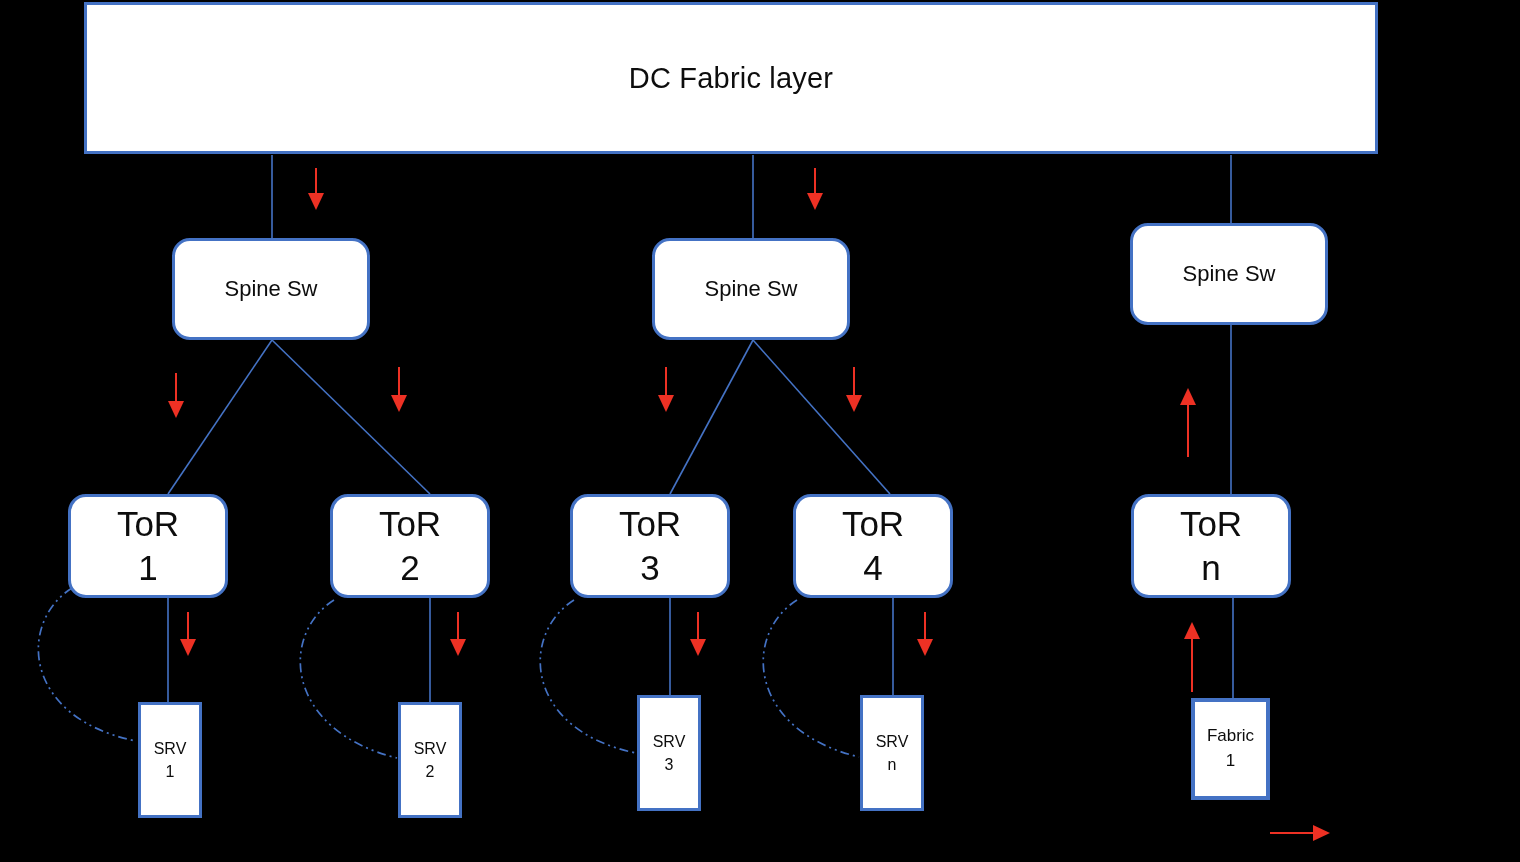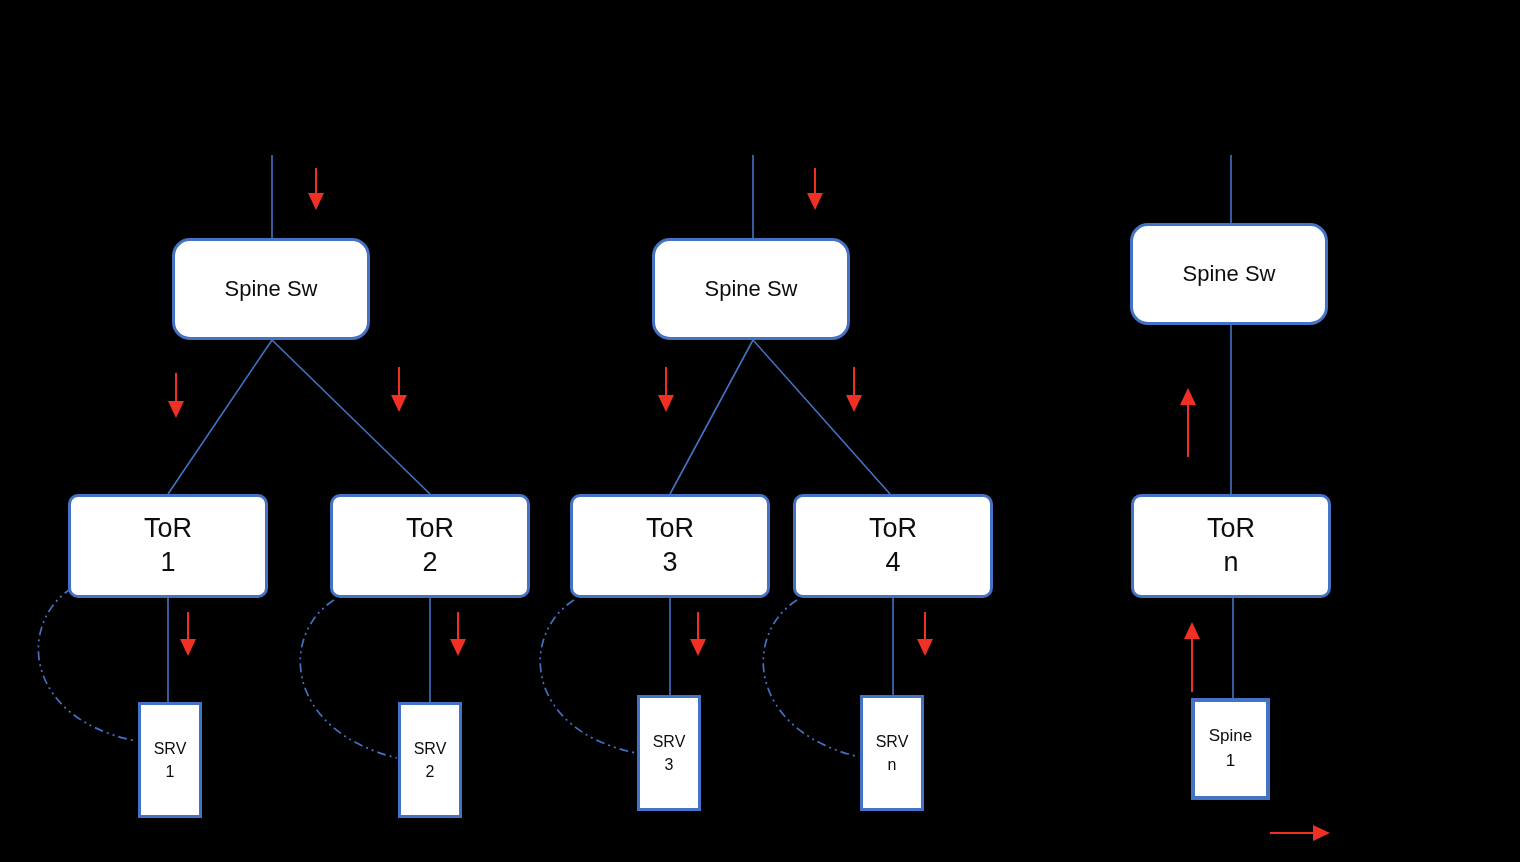--- a/index.html
+++ b/index.html
@@ -14,22 +14,22 @@
   #wires path.dashcurve{fill:none;stroke:var(--line);stroke-width:1.7;stroke-dasharray:9 4 2 4 2 4;}
   #wires marker path{fill:var(--arrow);}
   .node{position:absolute;background:var(--fill);color:var(--text);display:flex;flex-direction:column;
         align-items:center;justify-content:center;text-align:center;box-sizing:border-box;}
   .fabric{left:84px;top:2px;width:1294px;height:152px;border:3px solid var(--line);
           font-size:29px;letter-spacing:.2px;}
   .spine{width:198px;height:102px;border:3px solid var(--line);border-radius:18px;font-size:22px;}
   .spine1{left:172px;top:238px;}
   .spine2{left:652px;top:238px;}
   .spine3{left:1130px;top:223px;}
-  .tor{width:200px;height:104px;border:3px solid var(--line);border-radius:10px;
-       font-size:27px;line-height:1.25;}
+  .tor{width:160px;height:104px;border:3px solid var(--line);border-radius:18px;
+       font-size:35px;line-height:1.25;}
   .tor1{left:68px;top:494px;}
   .tor2{left:330px;top:494px;}
   .tor3{left:570px;top:494px;}
   .tor4{left:793px;top:494px;}
   .torn{left:1131px;top:494px;}
   .leaf{border:3px solid var(--line);font-size:16px;line-height:1.45;}
   .srv{width:64px;height:116px;}
   .srv1{left:138px;top:702px;}
   .srv2{left:398px;top:702px;}
   .srv3{left:637px;top:695px;}
@@ -79,20 +79,23 @@
     <line class="arrow" x1="458" y1="612" x2="458" y2="654" marker-end="url(#headDown)"></line>
     <line class="arrow" x1="698" y1="612" x2="698" y2="654" marker-end="url(#headDown)"></line>
     <line class="arrow" x1="925" y1="612" x2="925" y2="654" marker-end="url(#headDown)"></line>
 
     <line class="arrow" x1="1188" y1="457" x2="1188" y2="390" marker-end="url(#headDown)"></line>
     <line class="arrow" x1="1192" y1="692" x2="1192" y2="624" marker-end="url(#headDown)"></line>
 
     <line class="arrow" x1="1270" y1="833" x2="1328" y2="833" marker-end="url(#headDown)"></line>
   </svg>
 
+  <div class="node fabric">
+    <span>DC Fabric layer</span>
+  </div>
 
   <div class="node spine spine1">
     <span>Spine Sw</span>
   </div>
   <div class="node spine spine2">
     <span>Spine Sw</span>
   </div>
   <div class="node spine spine3">
     <span>Spine Sw</span>
   </div>
@@ -128,17 +131,17 @@
   </div>
   <div class="node leaf srv srv3">
     <span>SRV</span>
     <span>3</span>
   </div>
   <div class="node leaf srv srvn">
     <span>SRV</span>
     <span>n</span>
   </div>
   <div class="node leaf client">
-    <span>Spine</span>
+    <span>Fabric</span>
     <span>1</span>
   </div>
 
 </div>
 
 </body></html>

